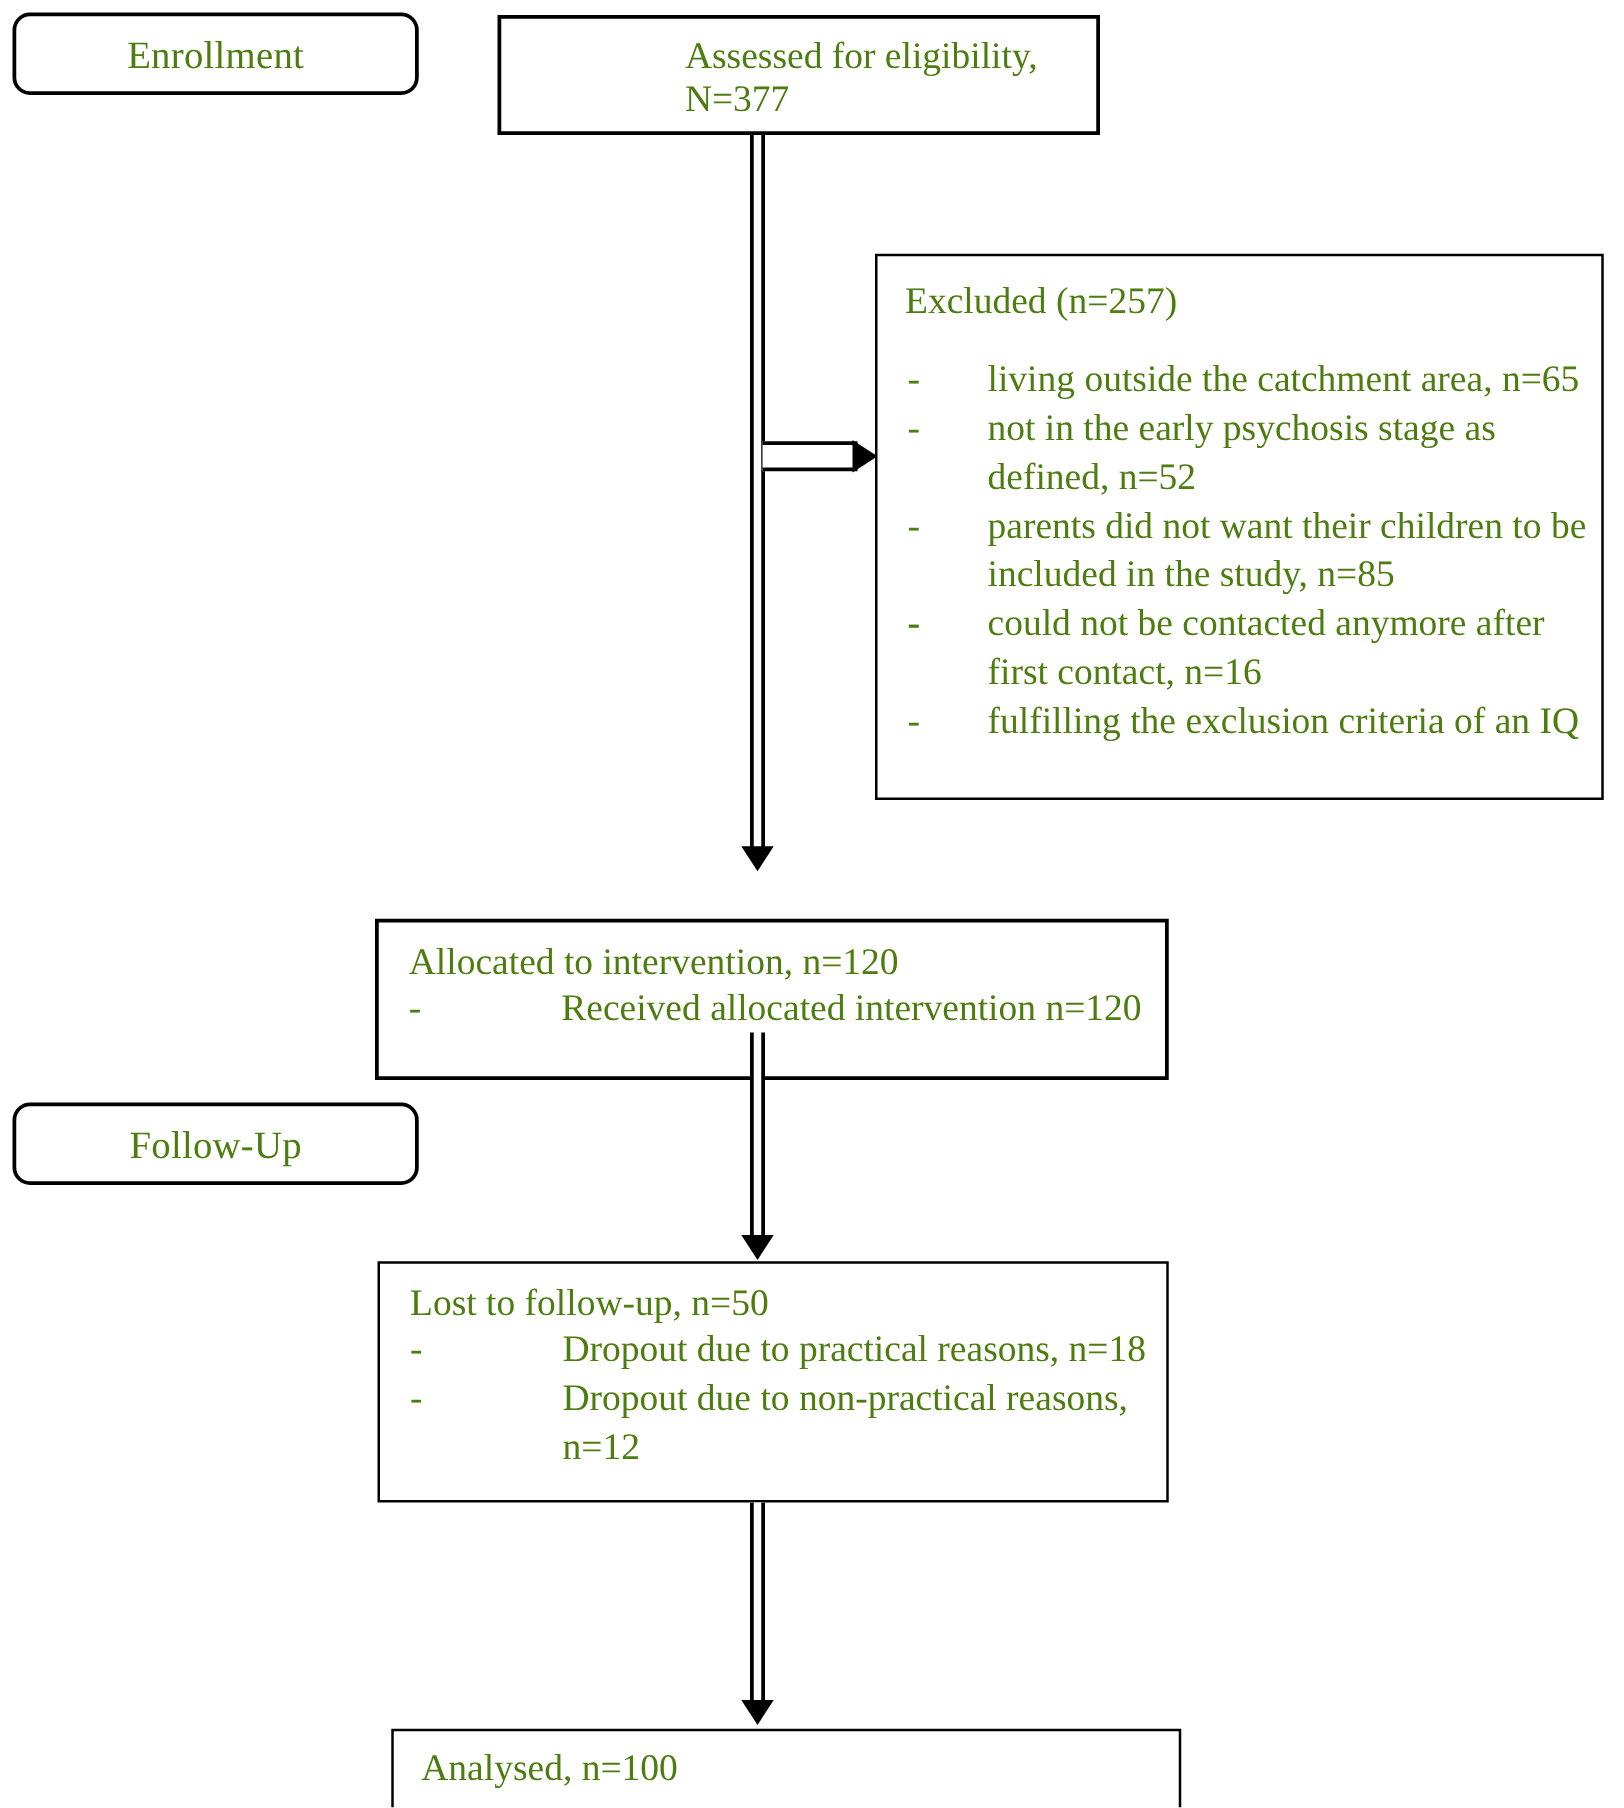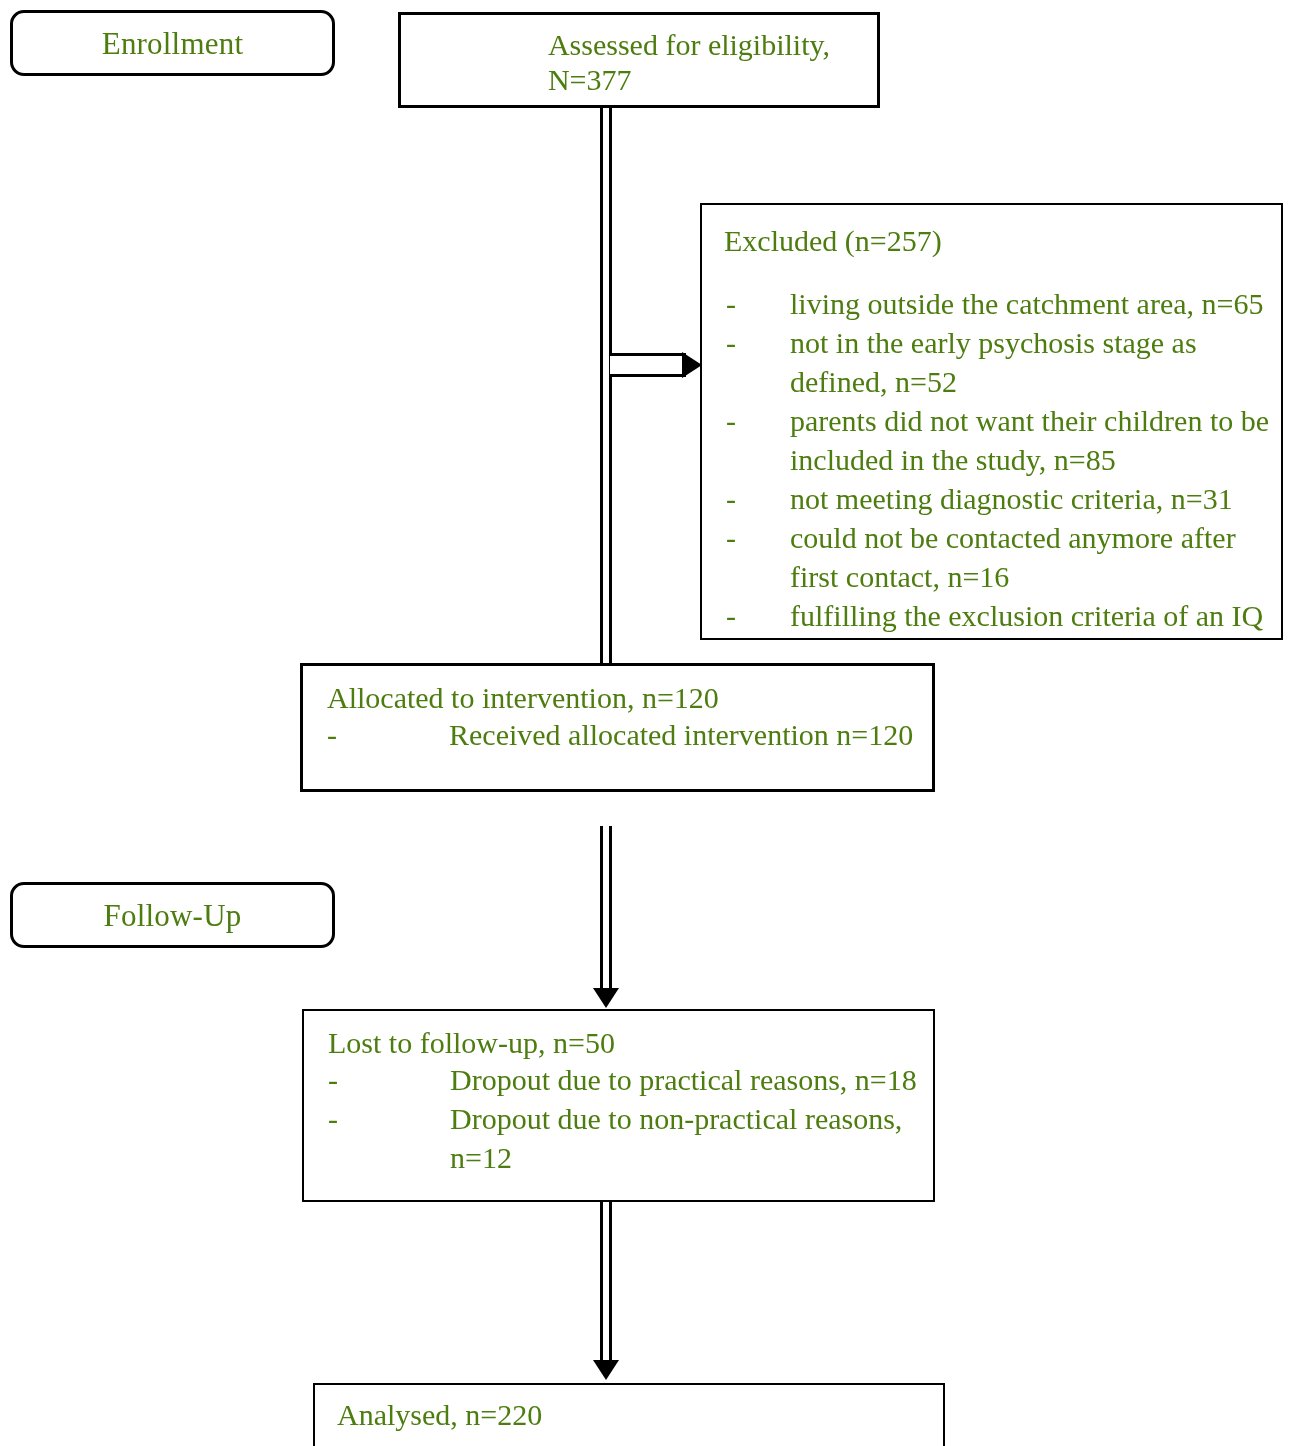--- a/index.html
+++ b/index.html
@@ -151,34 +151,33 @@
       <li>
         <span class="dash">-</span>
         <span class="li-text">not in the early psychosis stage as defined, n=52</span>
       </li>
       <li>
         <span class="dash">-</span>
         <span class="li-text">parents did not want their children to be included in the study, n=85</span>
       </li>
       <li>
         <span class="dash">-</span>
-        <span class="li-text">not meeting diagnostic criteria, n=31</span>
       </li>
       <li>
         <span class="dash">-</span>
         <span class="li-text">could not be contacted anymore after first contact, n=16</span>
       </li>
       <li>
         <span class="dash">-</span>
         <span class="li-text">fulfilling the exclusion criteria of an IQ</span>
       </li>
     </ul>
   </div>
 
-  <div class="box" style="left:300px; top:663px; width:635px; height:129px; padding:14px 10px 10px 24px;">
+  <div class="box" style="left:300px; top:735px; width:635px; height:129px; padding:14px 10px 10px 24px;">
     <div class="box-head">Allocated to intervention, n=120</div>
     <ul class="dashlist indent-list">
       <li>
         <span class="dash">-</span>
         <span class="li-text">Received allocated intervention n=120</span>
       </li>
     </ul>
   </div>
 
   <div class="vline" style="left:600px; top:826px; width:12px; height:165px;"></div>
@@ -200,16 +199,16 @@
         <span class="li-text" style="max-width:520px;">Dropout due to non-practical reasons, n=12</span>
       </li>
     </ul>
   </div>
 
   <div class="vline" style="left:600px; top:1202px; width:12px; height:160px;"></div>
   <div class="arrow-down" style="left:593px; top:1360px;"></div>
 
 
   <div class="box thin" style="left:313px; top:1383px; width:632px; height:75px; padding:12px 10px 10px 22px;">
-    <div class="box-head">Analysed, n=220</div>
+    <div class="box-head">Analysed, n=100</div>
   </div>
 
 </div>
 
 </body></html>

